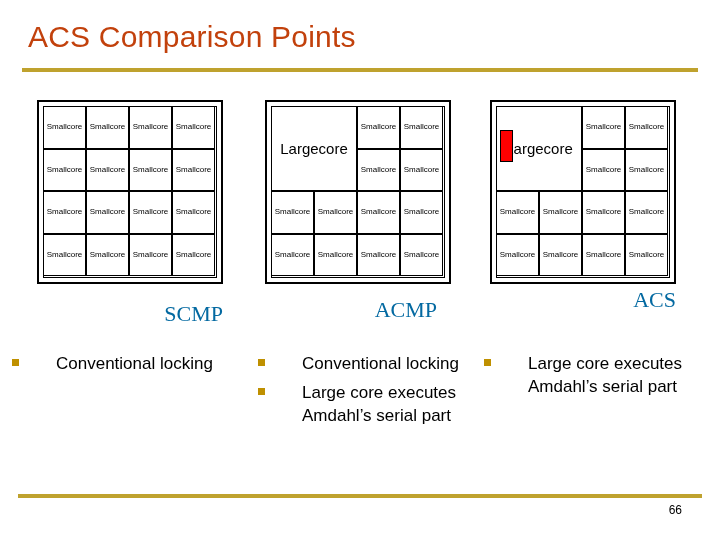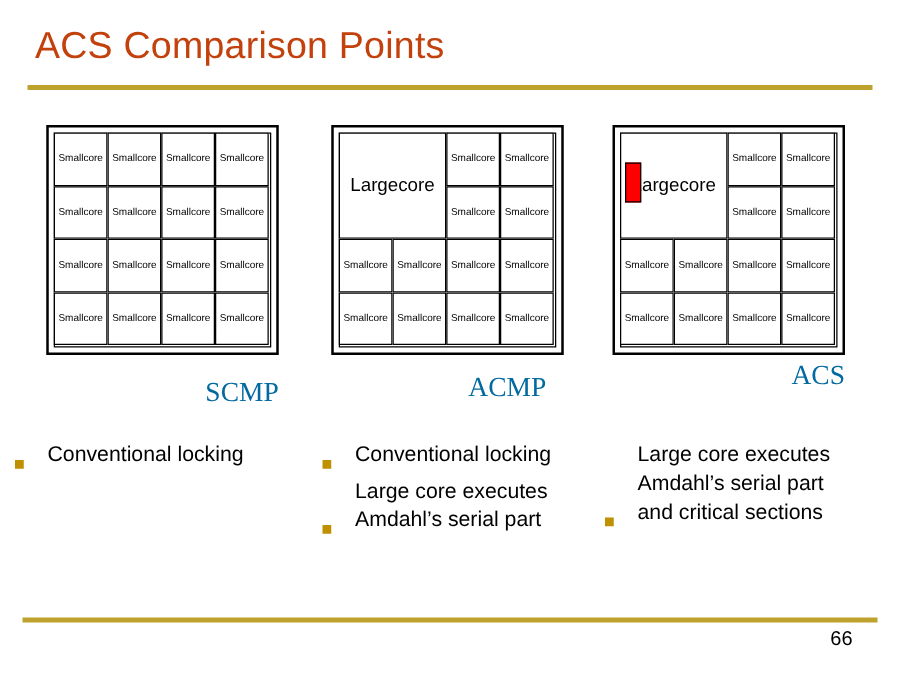--- a/index.html
+++ b/index.html
@@ -44,21 +44,21 @@
     width: 684px;
     height: 4px;
     background: #bfa22e;
   }
   #page-number {
     position: absolute;
     left: 620px;
     top: 503px;
     width: 62px;
     text-align: right;
-    font-size: 16px;
+    font-size: 12px;
     color: #000000;
   }
 
   
   .cpu-block {
     position: absolute;
     box-sizing: border-box;
     border: 2px solid #000000;
     background: #ffffff;
     padding: 4px;
@@ -121,22 +121,23 @@
   
   .bullet-col {
     position: absolute;
   }
   #bullets-scmp { left: 12px;  top: 352px; width: 240px; }
   #bullets-acmp { left: 258px; top: 352px; width: 228px; }
   #bullets-acs  { left: 484px; top: 352px; width: 230px; }
 
   .bullet-row {
     display: flex;
-    align-items: flex-end;
+    align-items: flex-start;
     margin-bottom: 6px;
+    gap: 18px;
   }
   .bullet-mark {
     width: 7px;
     height: 7px;
     background: #bf9000;
     flex: 0 0 auto;
     margin-top: 7px;
     margin-right: 19px;
   }
   .bullet-text {
@@ -367,19 +368,18 @@
     </div>
   </div>
 </div>
 
 <div class="bullet-col" id="bullets-acs">
   <div class="bullet-row">
     <div class="bullet-mark"></div>
     <div class="bullet-text">
       <div>Large core executes</div>
       <div>Amdahl’s serial part</div>
-      <div>and critical sections</div>
     </div>
   </div>
 </div>
 
 <div id="footer-rule"></div>
 <div id="page-number">66</div>
 
 </body></html>

